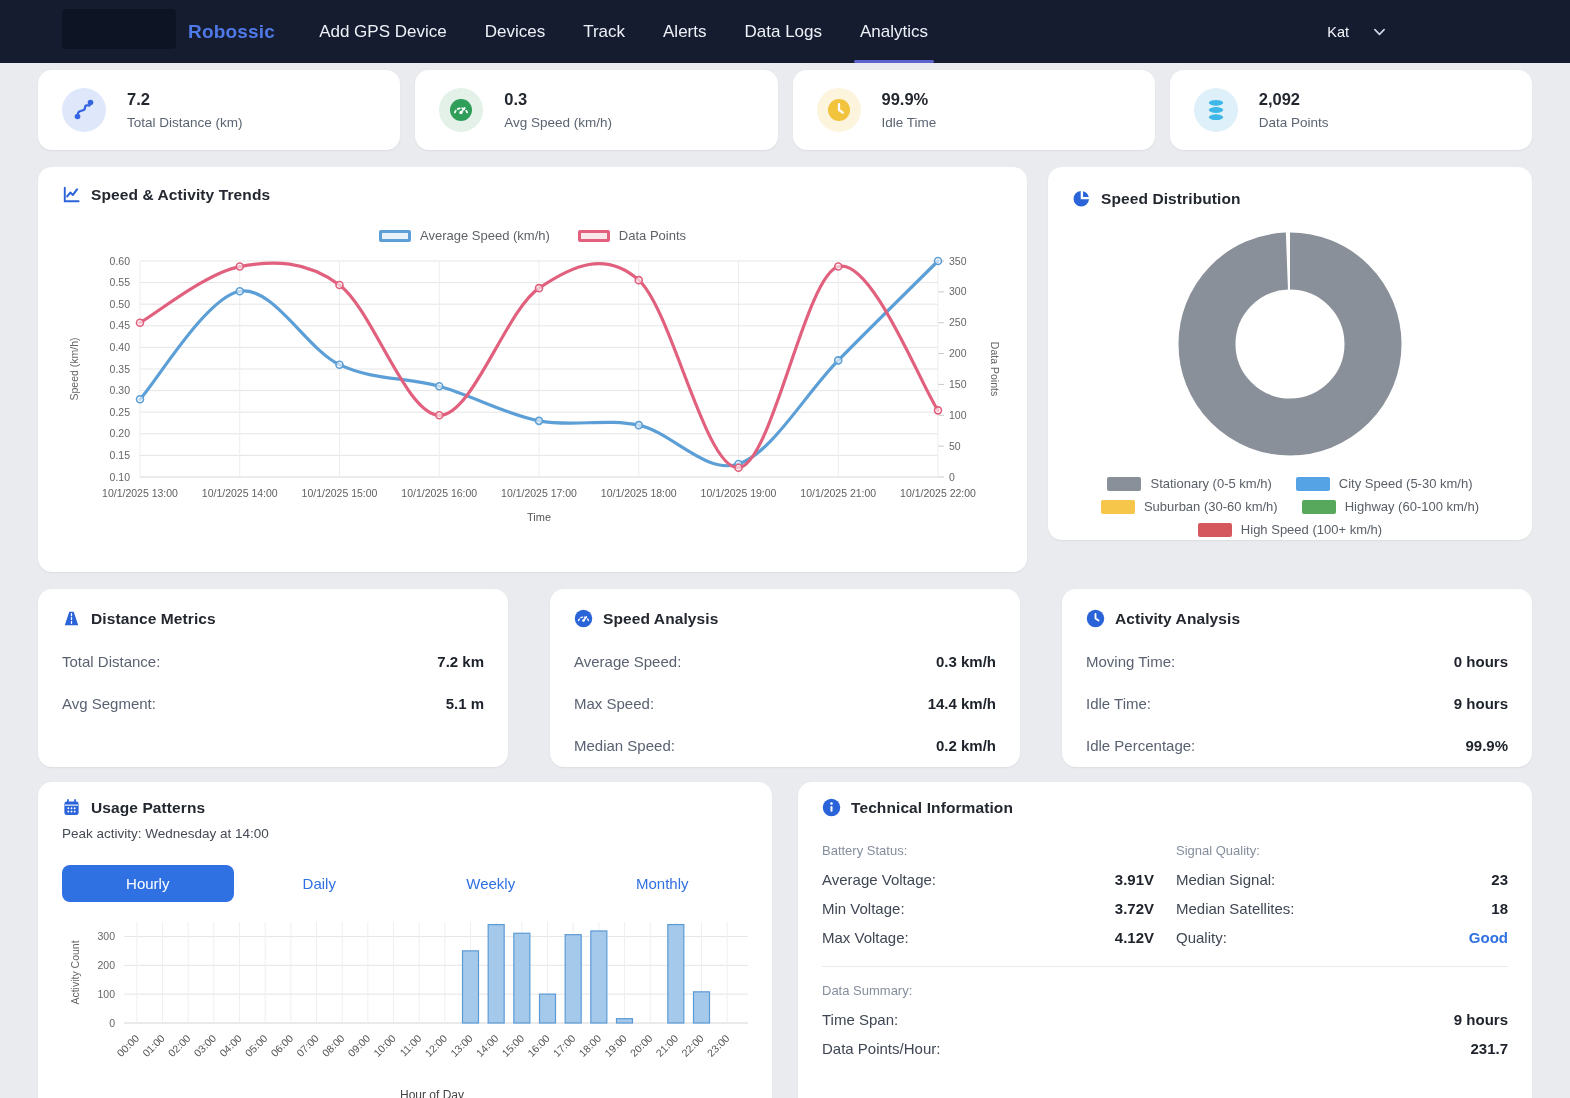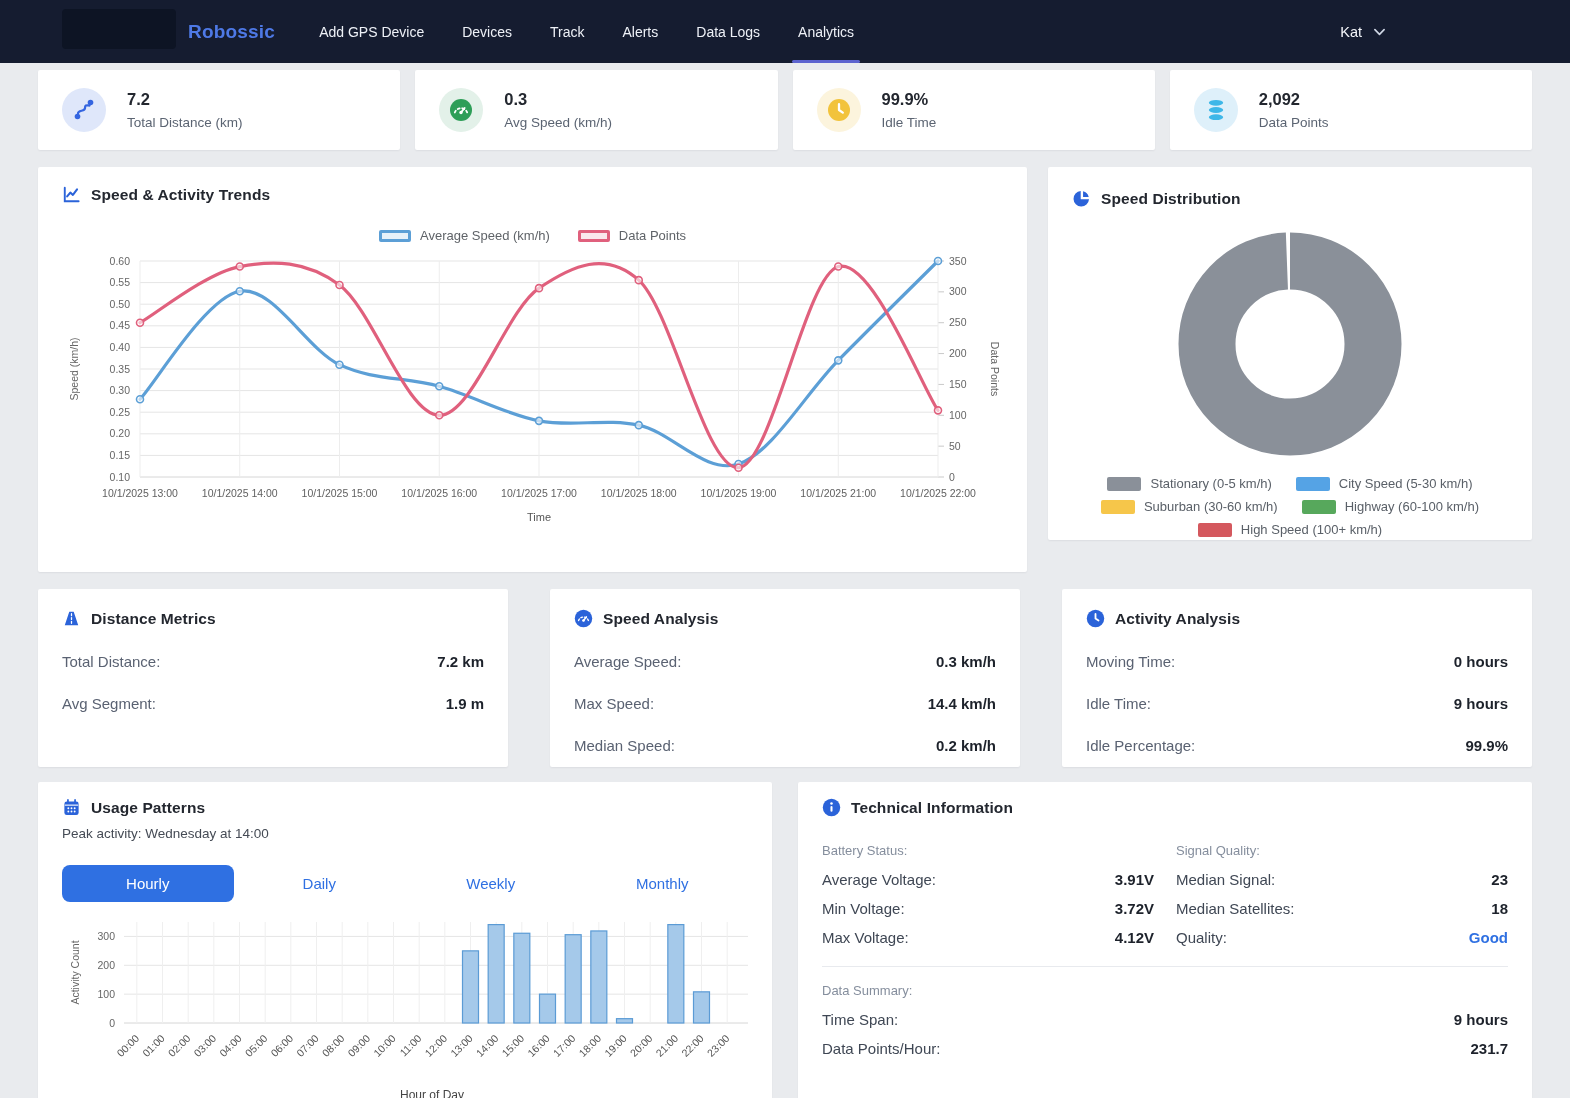--- a/index.html
+++ b/index.html
@@ -7,27 +7,27 @@
     width:1570px;height:1098px;overflow:hidden;
     background:#e9ebee;color:#20242c;
     font-family:"Liberation Sans",sans-serif;
   }
   svg{font-family:"Liberation Sans",sans-serif}
   
   .nav{height:63px;background:#151c30;display:flex;align-items:center;position:relative}
   .logo{position:absolute;left:62px;top:9px;width:114px;height:40px;background:#0d1424;border-radius:4px;cursor:pointer}
   .brand{margin-left:188px;font-size:19px;font-weight:700;color:#4e79e6;letter-spacing:.2px;cursor:pointer}
   .links{display:flex;margin-left:25px;height:100%}
-  .nav-item{color:#eef1f7;font-size:14px;font-weight:500;padding:0 19px;display:flex;align-items:center;height:100%;position:relative;cursor:pointer;white-space:nowrap}
+  .nav-item{color:#eef1f7;font-size:17px;font-weight:500;padding:0 19px;display:flex;align-items:center;height:100%;position:relative;cursor:pointer;white-space:nowrap}
   .nav-item.active::after{content:'';position:absolute;left:13px;right:13px;bottom:0;height:3px;background:#5c63cf;border-radius:2px}
-  .user{margin-left:auto;margin-right:185px;display:flex;align-items:center;gap:12px;color:#f4f6fa;font-size:14.5px;font-weight:500;cursor:pointer}
+  .user{margin-left:auto;margin-right:185px;display:flex;align-items:center;gap:25px;color:#f4f6fa;font-size:14.5px;font-weight:500;cursor:pointer}
   .user svg{width:11px;height:8px;display:block}
   
   .content{padding:0 38px}
-  .card{background:#fff;border-radius:2px;box-shadow:0 1px 2px rgba(16,24,40,.06);box-sizing:border-box}
+  .card{background:#fff;border-radius:14px;box-shadow:0 1px 2px rgba(16,24,40,.06);box-sizing:border-box}
   .stats-row{display:grid;grid-template-columns:repeat(4,1fr);gap:15px;margin-top:7px}
   .stat-card{height:80px;display:flex;align-items:center;padding:0 24px;gap:21px}
   .stat-icon{width:44px;height:44px;border-radius:50%;display:flex;align-items:center;justify-content:center;flex:none}
   .stat-icon svg{width:24px;height:24px;display:block}
   .stat-value{font-size:16.5px;font-weight:700;color:#23272f}
   .stat-label{font-size:13.5px;color:#5b6472;margin-top:6px}
   .charts-row{display:flex;justify-content:space-between;margin-top:17px}
   .trends-card{width:989px;height:405px;padding:18px 24px}
   .dist-card{width:484px;height:373px;padding:22px 24px}
   .card-head{display:flex;align-items:center;gap:10px}
@@ -304,21 +304,21 @@
           </span>
           <span class="card-title">Distance Metrics</span>
         </div>
         <div class="m-rows">
           <div class="m-row">
             <span class="m-label">Total Distance:</span>
             <span class="m-value">7.2 km</span>
           </div>
           <div class="m-row">
             <span class="m-label">Avg Segment:</span>
-            <span class="m-value">1.9 m</span>
+            <span class="m-value">5.1 m</span>
           </div>
         </div>
       </div>
       <div class="card metric-card">
         <div class="card-head">
           <span class="hicon">
             <svg viewBox="0 0 24 24">
               <circle cx="12" cy="12" r="11" fill="#2b63d9"></circle>
               <path d="M5.8 14.5 A6.6 6.6 0 0 1 18.2 14.5" stroke="#fff" stroke-width="1.8" fill="none" stroke-linecap="round" stroke-dasharray="2 2.6"></path>
               <line x1="12" y1="14.5" x2="15.6" y2="10" stroke="#fff" stroke-width="2" stroke-linecap="round"></line>

